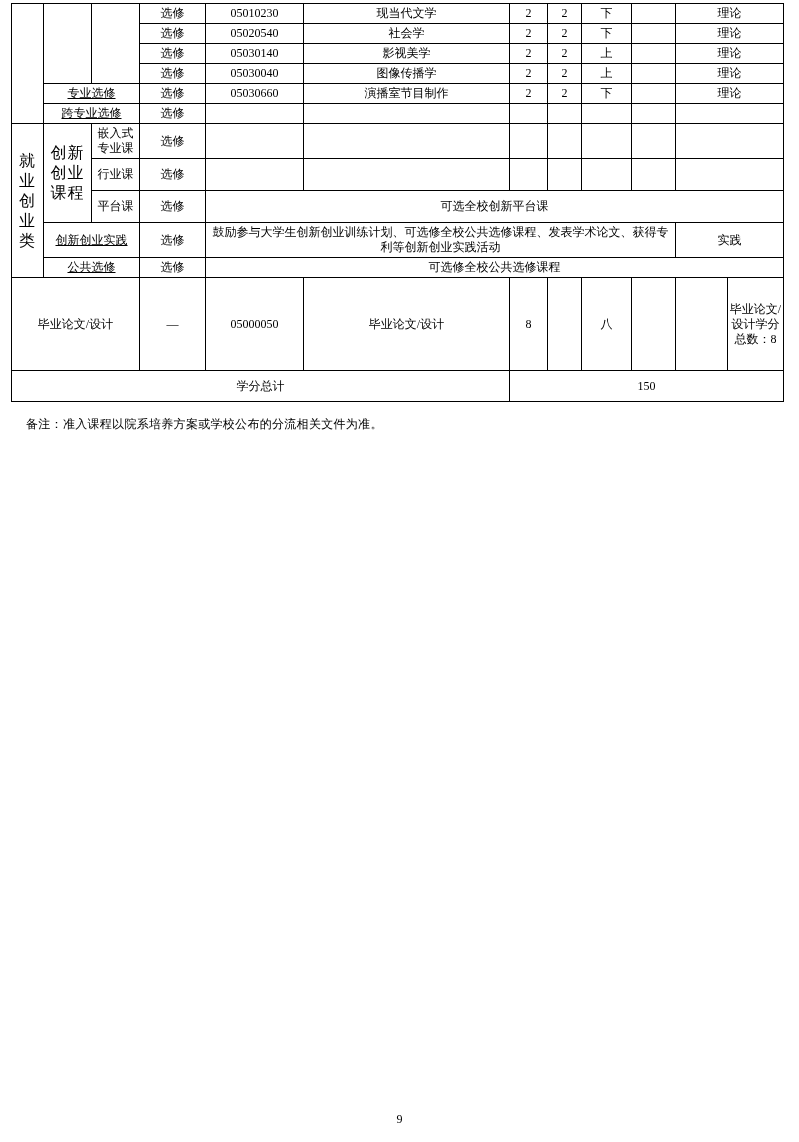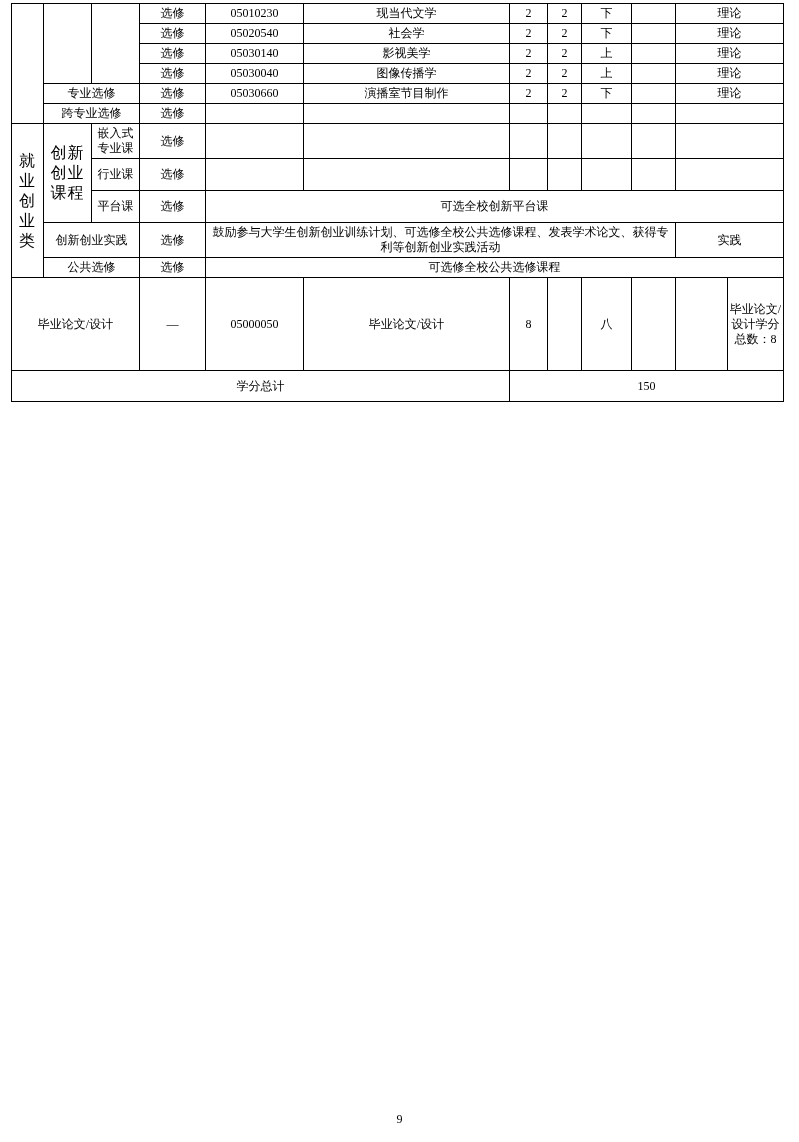--- a/index.html
+++ b/index.html
@@ -39,20 +39,21 @@
   .vert {
     letter-spacing: 1px;
     line-height: 1.3;
     font-size: 16px;
   }
   .tall {
     height: 27px;
   }
   .nowrapcell {
     white-space: nowrap;
+    text-decoration: underline;
   }
   .small {
     font-size: 12px;
   }
   .note {
     margin: 14px 0 0 26px;
     font-size: 12px;
     font-family: "Liberation Serif", "DejaVu Serif", serif;
     letter-spacing: 0.3px;
   }
@@ -224,15 +225,16 @@
         <td class="small cellpad">毕业论文/设计学分总数：8</td>
       </tr>
 
       <tr>
         <td colspan="6" style="height:26px">学分总计</td>
         <td colspan="6">150</td>
       </tr>
     </tbody>
   </table>
 
+  <div class="note">备注：准入课程以院系培养方案或学校公布的分流相关文件为准。</div>
 
   <div class="pagenum">9</div>
 </div>
 
 </body></html>

